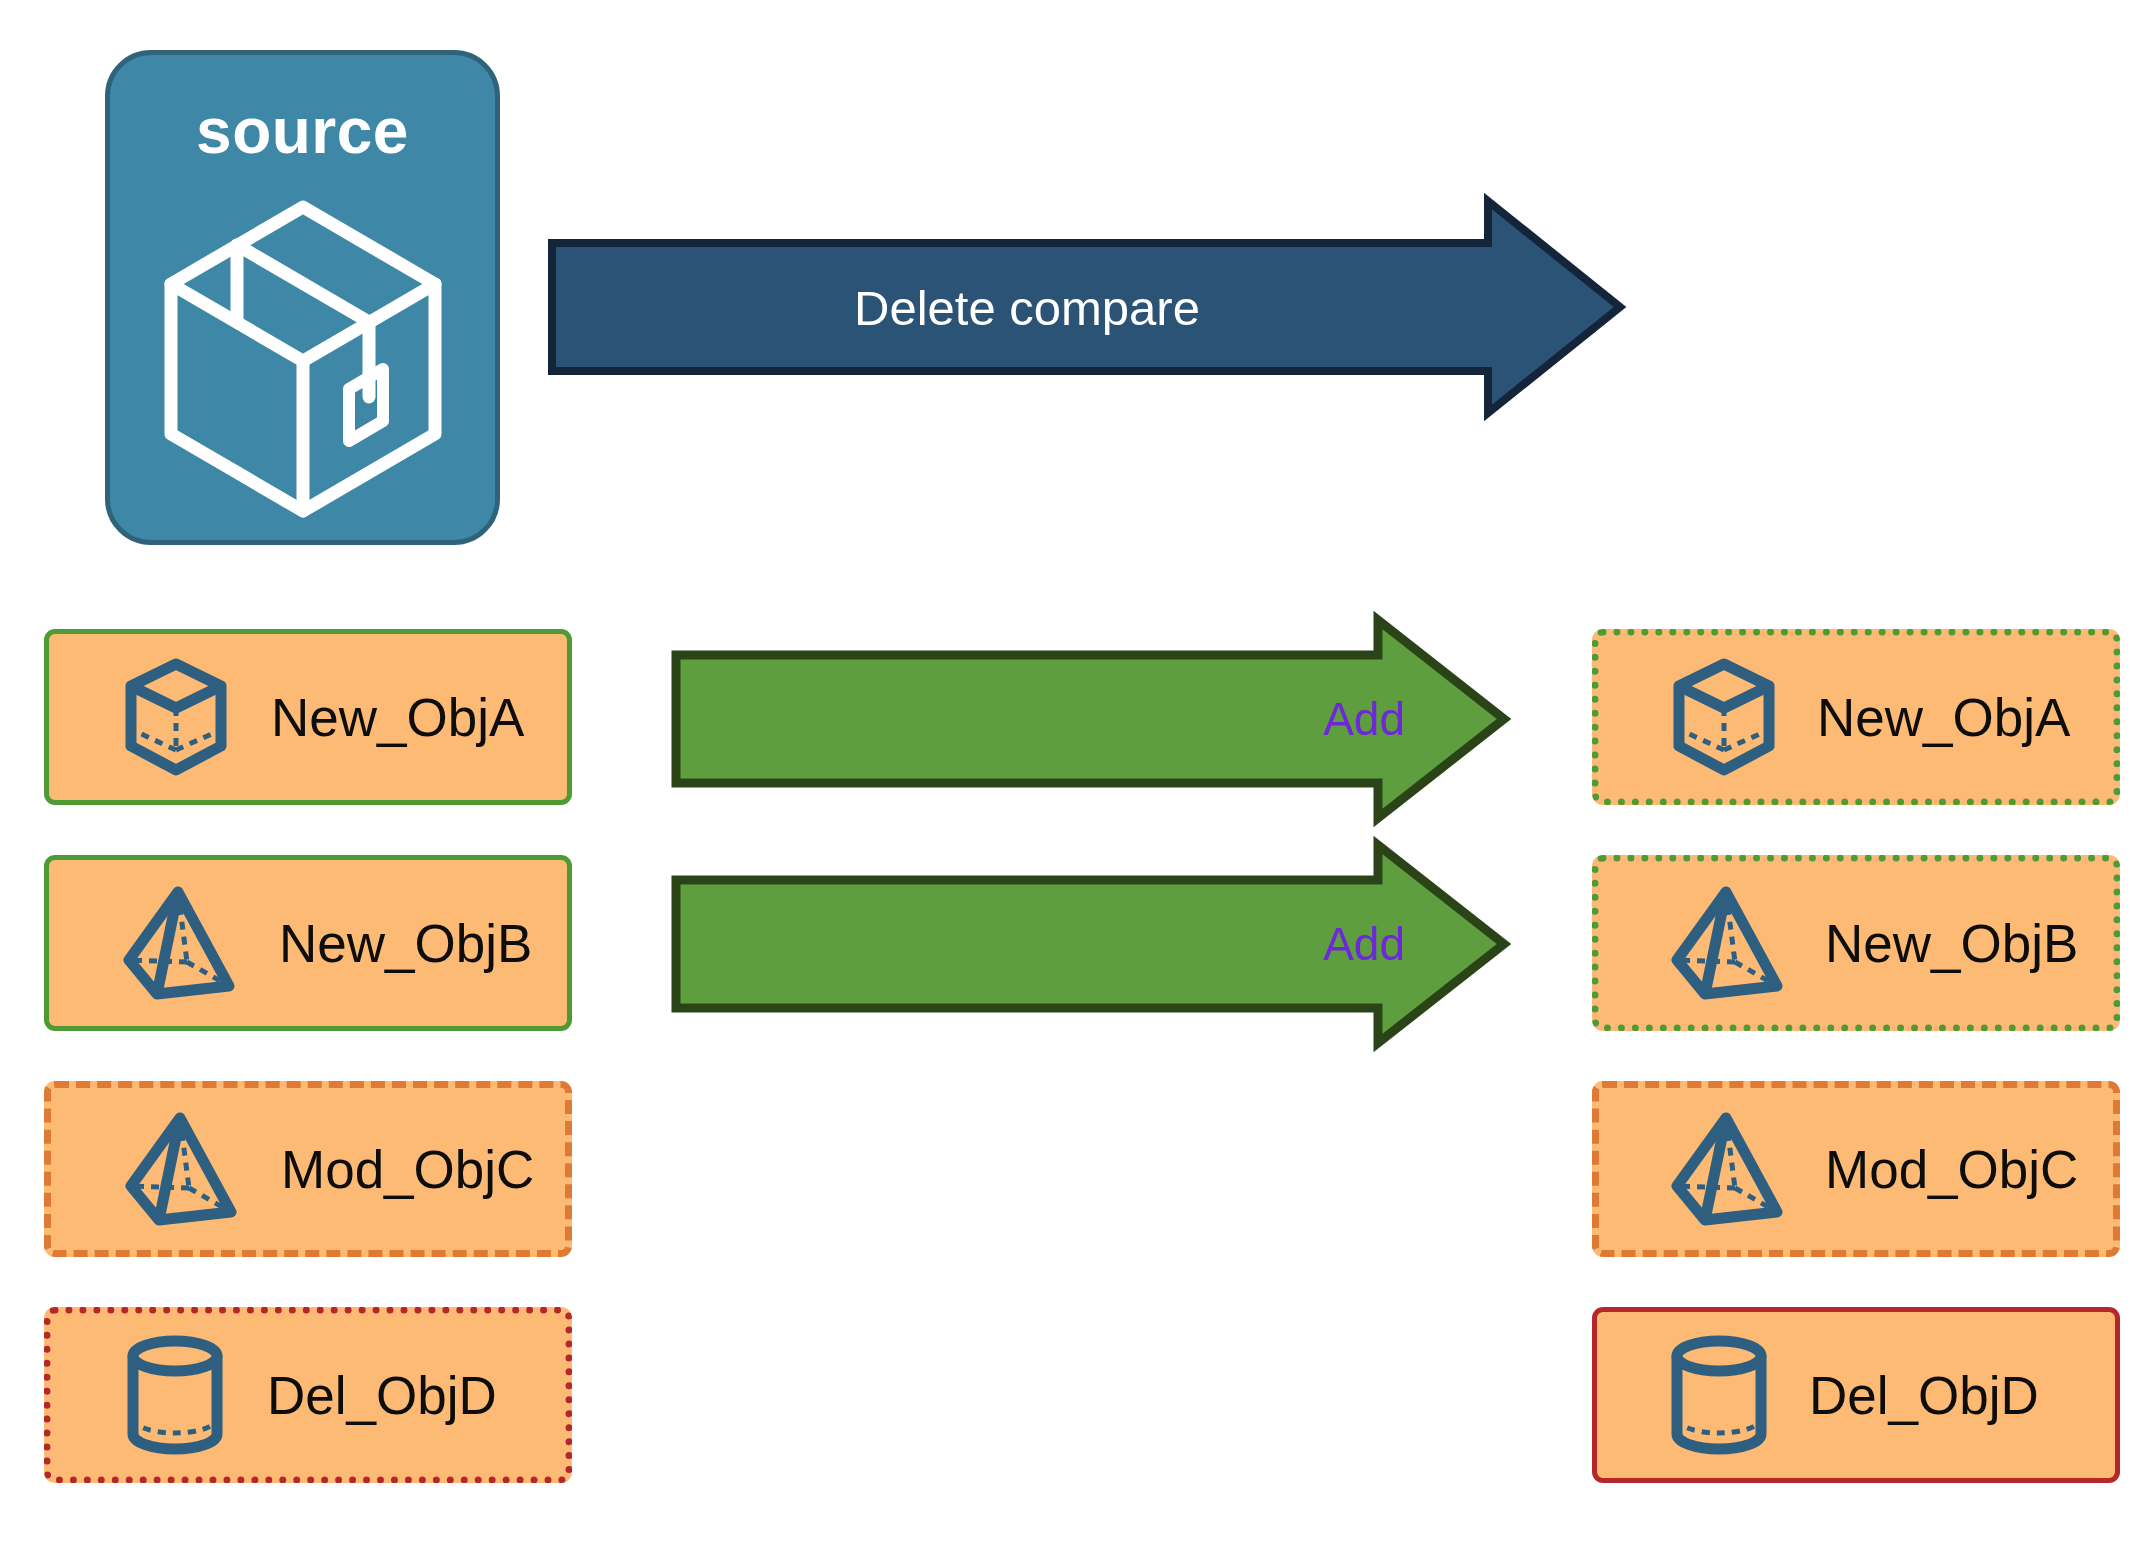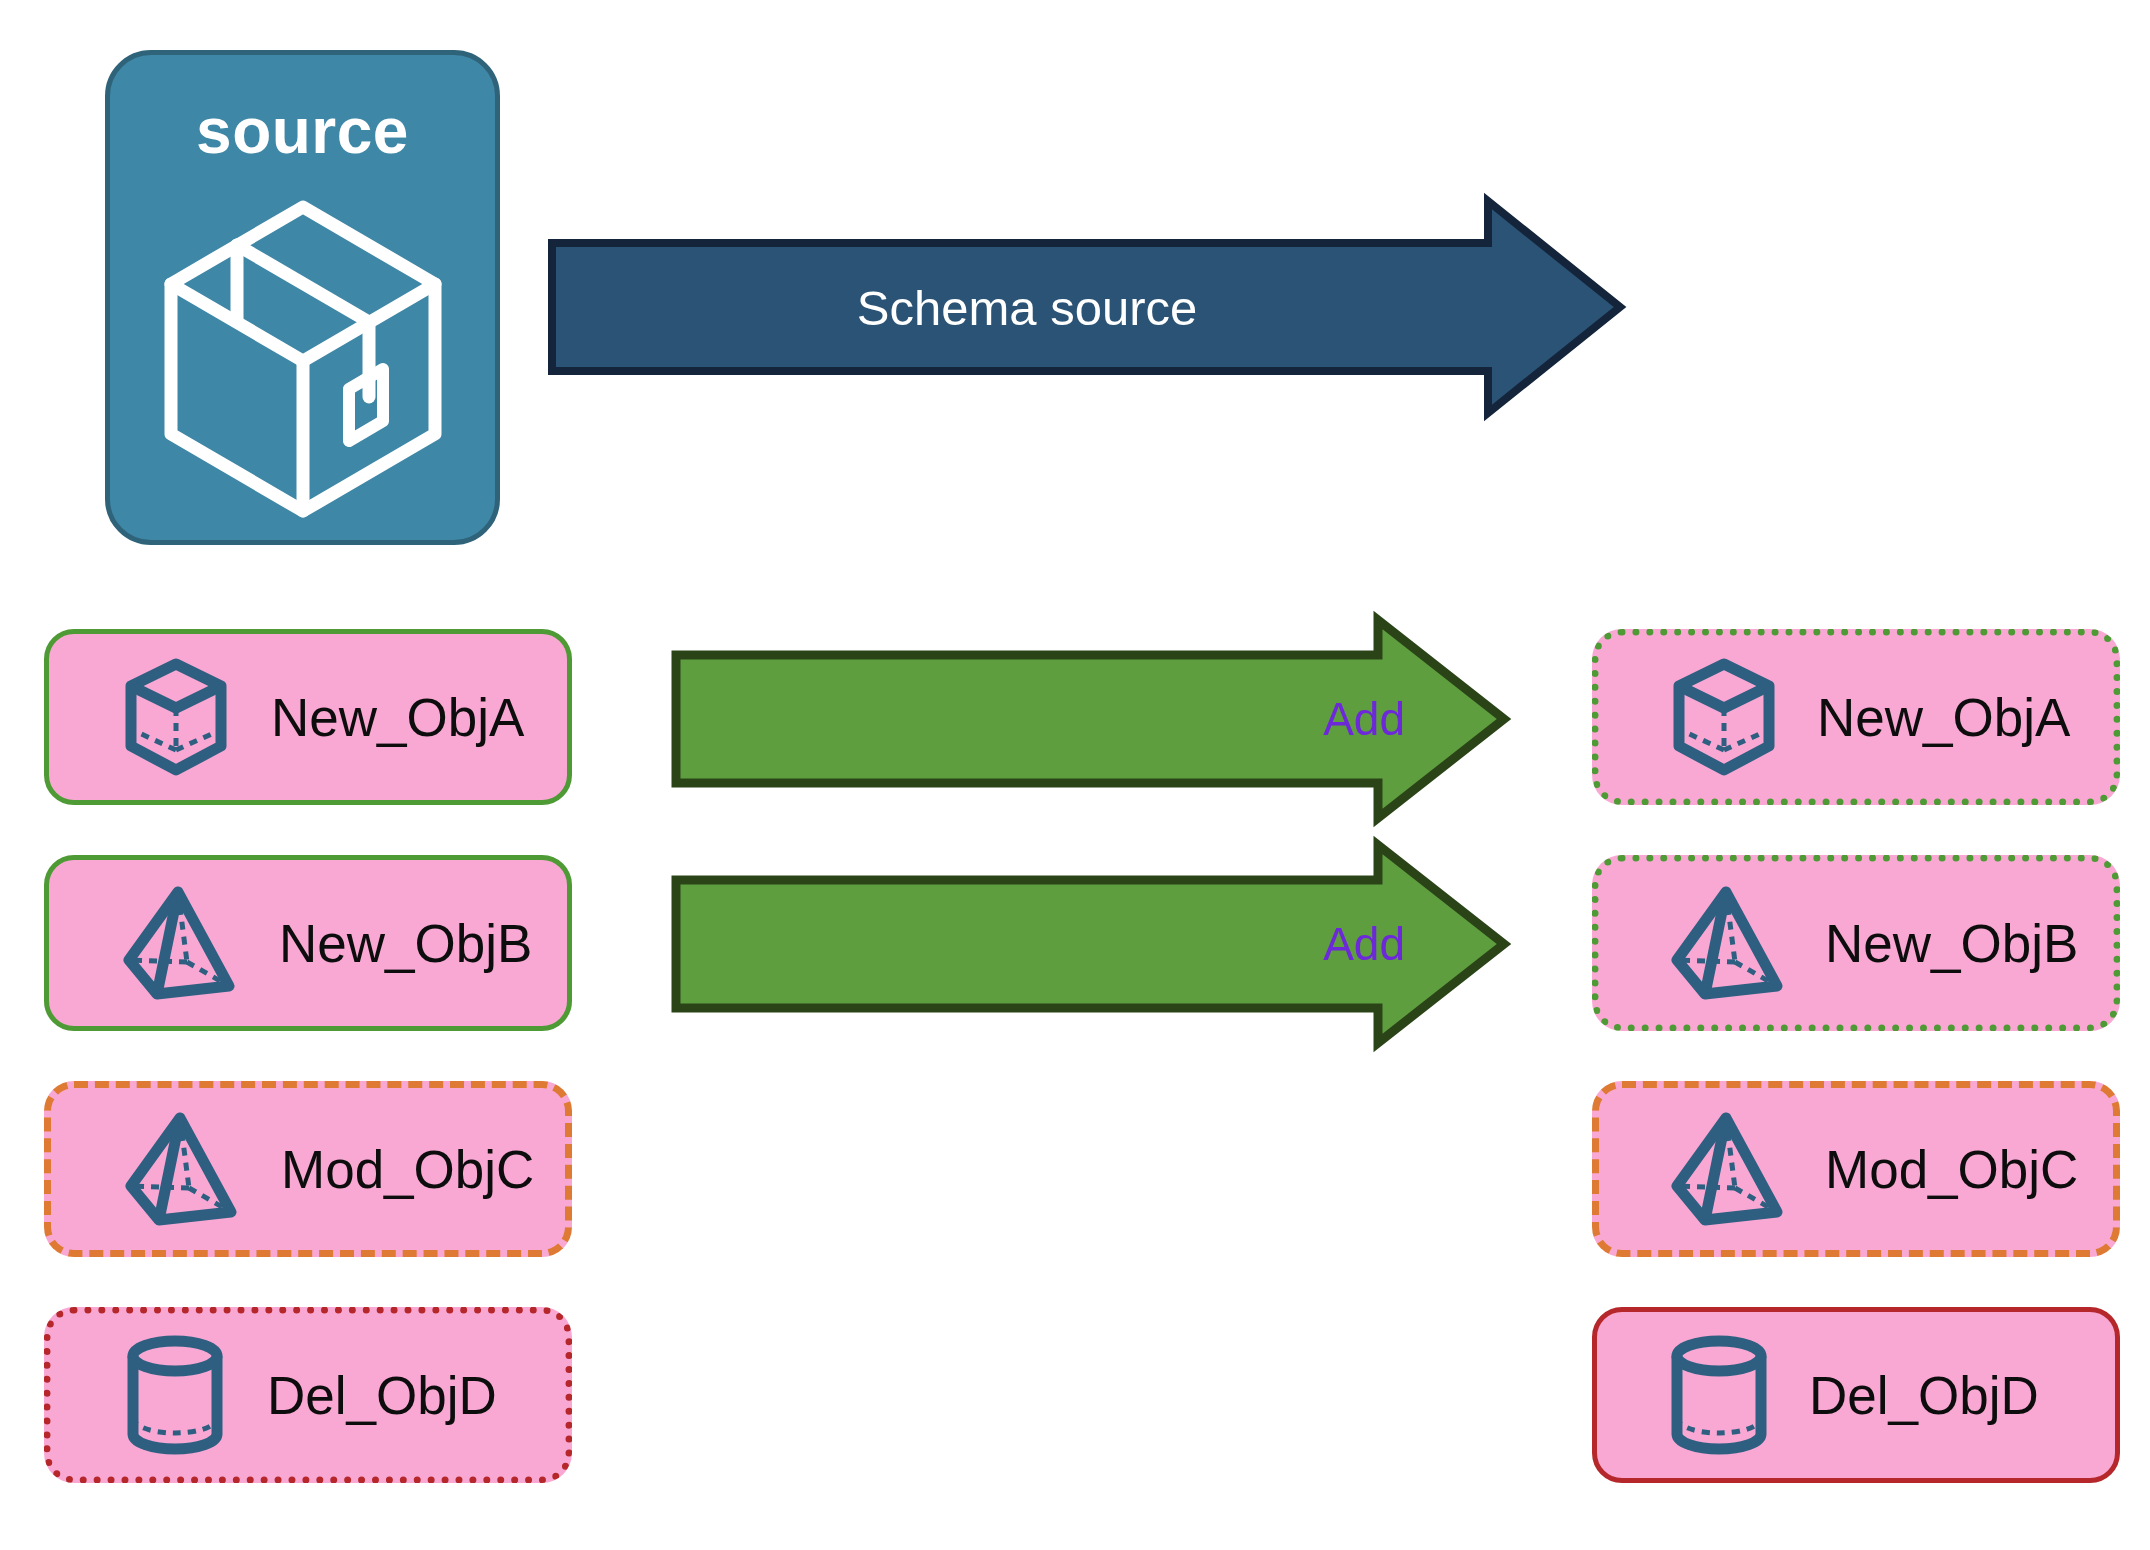--- a/index.html
+++ b/index.html
@@ -29,21 +29,21 @@
   .bigarrow{position:absolute;}
   .bigarrow .arrow-label{
     position:absolute;left:0;right:0;top:50%;transform:translateY(-50%);
     text-align:center;color:#ffffff;font-size:49px;line-height:1;
     padding-right:120px;
   }
 
   
   .pill{
     position:absolute;box-sizing:border-box;
-    background:#f9a8d4;border-radius:30px;
+    background:#fdba74;border-radius:11px;
     display:flex;align-items:center;
   }
   .pill.solid{border:5px solid;}
   .pill.dashed{border:7px dashed;}
   .pill.dotted{border:7px dotted;}
   .pill .obj-icon{flex:0 0 auto;display:flex;align-items:center;justify-content:center;}
   .pill .obj-label{
     color:#0d0d0d;font-size:53px;line-height:1;white-space:nowrap;
   }
   .pill.left  .obj-icon{margin-left:72px;}
@@ -80,21 +80,21 @@
         <path d="M196 200 L230 180 L230 232 L196 252 Z" fill="none" stroke="#ffffff" stroke-width="12" stroke-linejoin="round"></path>
       </svg>
     </div>
   </div>
 
 
   <div class="bigarrow" style="left:548px;top:195px;width:1078px;height:225px;">
     <svg width="1078" height="225" viewBox="0 0 1078 225">
       <polygon points="4,48 940,48 940,6 1072,112 940,218 940,176 4,176" fill="#2B5375" stroke="#14243A" stroke-width="8" stroke-linejoin="miter"></polygon>
     </svg>
-    <div class="arrow-label">Schema source</div>
+    <div class="arrow-label">Delete compare</div>
   </div>
 
   <div class="pill left solid" style="left:44px;top:629px;width:528px;height:176px;border-color:#4E9A35;">
     <div class="obj-icon">
       <svg width="110" height="118" viewBox="0 0 110 118">
         <g stroke="#2E5F80" fill="none" stroke-linejoin="round">
           <path d="M10 28 L55 6 L100 28 L100 88 L55 112 L10 88 Z" stroke-width="11"></path>
           <path d="M10 28 L55 50 L100 28" stroke-width="11"></path>
           <path d="M55 50 L55 112" stroke-width="0"></path>
           <g stroke-width="5" stroke-dasharray="8 7">

